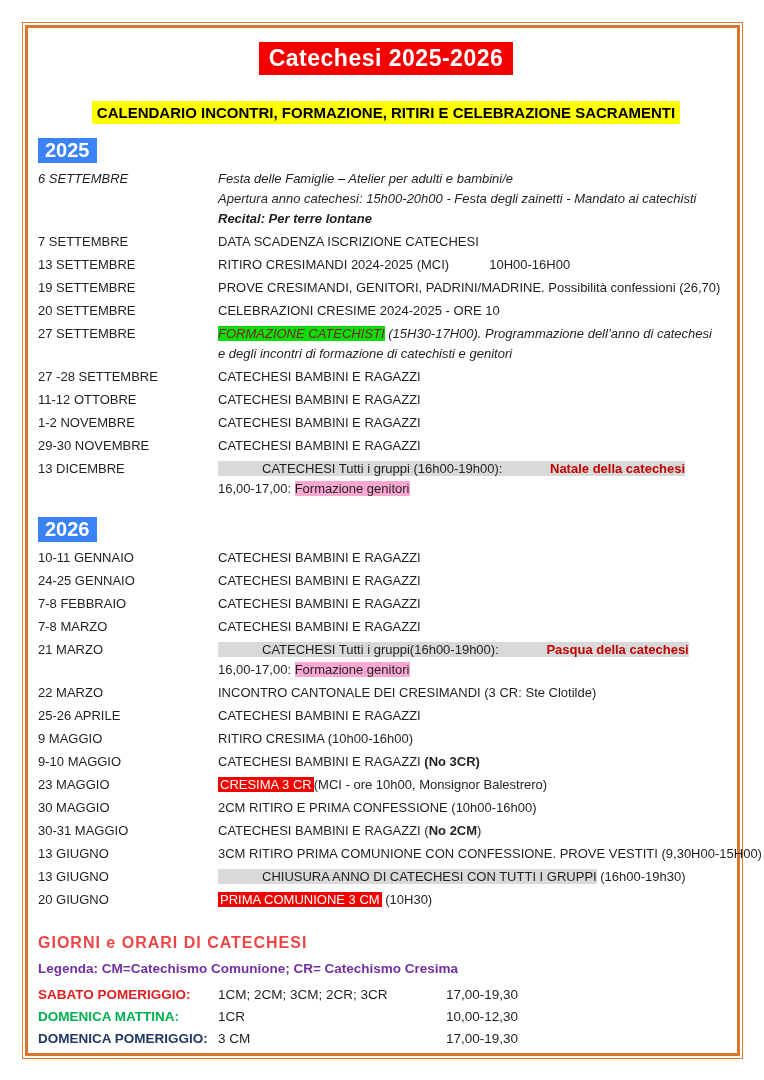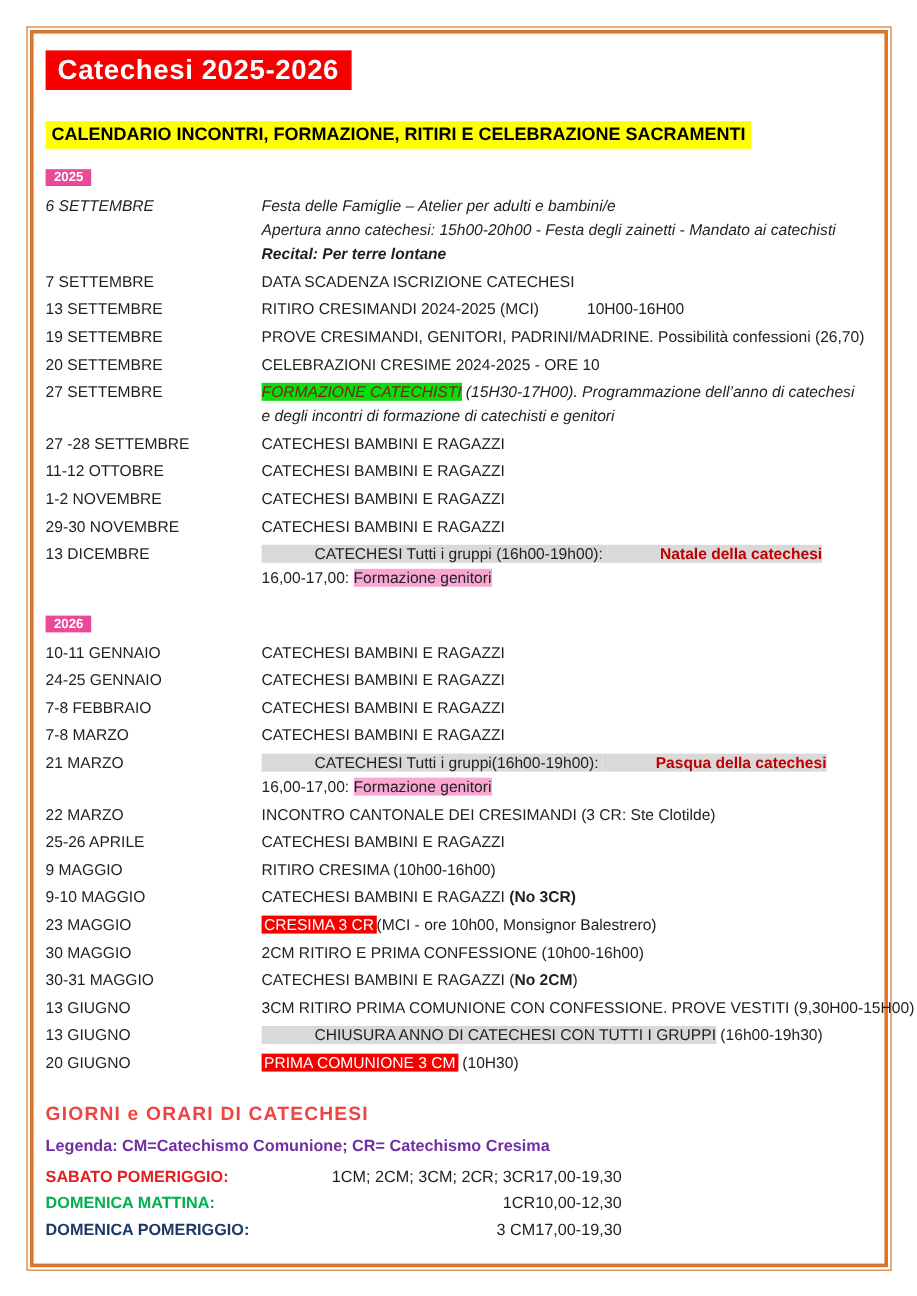--- a/index.html
+++ b/index.html
@@ -6,27 +6,27 @@
   body{
     width:764px;height:1080px;position:relative;overflow:hidden;
     font-family:"Liberation Sans",sans-serif;color:#1f1f1f;
   }
   
   .frame-outer{position:absolute;left:22px;top:22px;right:21px;bottom:21px;border:1px solid #D9772E;pointer-events:none;}
   .frame-inner{position:absolute;inset:2px;border:3px solid #D9772E;}
 
   .content{position:absolute;left:38px;top:42px;width:696px;}
 
-  .center{text-align:left;}
+  .center{text-align:center;}
   .title-badge{display:inline-block;background:#F40000;color:#ffffff;font-weight:bold;font-size:23px;letter-spacing:.5px;padding:3px 10px;}
   .subtitle-wrap{margin-top:26px;}
   .subtitle-badge{display:inline-block;background:#FFFF00;color:#000;font-weight:bold;font-size:15px;padding:3px 5px;}
 
   .year-wrap{margin-top:14px;}
-  .year-badge{display:inline-block;background:#ec4899;color:#fff;font-weight:bold;font-size:11px;padding:1px 7px;}
+  .year-badge{display:inline-block;background:#3b82f6;color:#fff;font-weight:bold;font-size:20px;padding:1px 7px;}
 
   .rows{margin-top:6px;font-size:13px;}
   .row{display:flex;margin-bottom:3px;}
   .date{width:180px;flex:0 0 180px;white-space:nowrap;line-height:20px;}
   .event{flex:1;}
   .event .line{line-height:20px;white-space:nowrap;}
 
   .i{font-style:italic;}
   .b{font-weight:bold;}
   .hl-green{background:#0BDC0B;}
@@ -36,21 +36,21 @@
   .hl-red{background:#F40000;color:#fff;padding:0 2px;}
   .c-darkred{color:#C00000;}
   .tab{display:inline-block;width:40px;}
 
   .sched{margin-top:24px;}
   .sched-heading{color:#ef4444;font-weight:bold;font-size:16px;letter-spacing:1px;}
   .legend{color:#7030A0;font-weight:bold;font-size:13.5px;margin-top:9px;}
   .sched-rows{margin-top:8px;font-size:13.5px;}
   .sched-row{display:flex;line-height:22px;}
   .sched-label{width:180px;flex:0 0 180px;font-weight:bold;}
-  .sched-classes{width:228px;flex:0 0 228px;text-align:right;}
+  .sched-classes{width:228px;flex:0 0 228px;}
   .sched-time{}
 </style>
 </head>
 <body>
 
 <div class="frame-outer">
   <div class="frame-inner"></div>
 </div>
 
 <div class="content">

